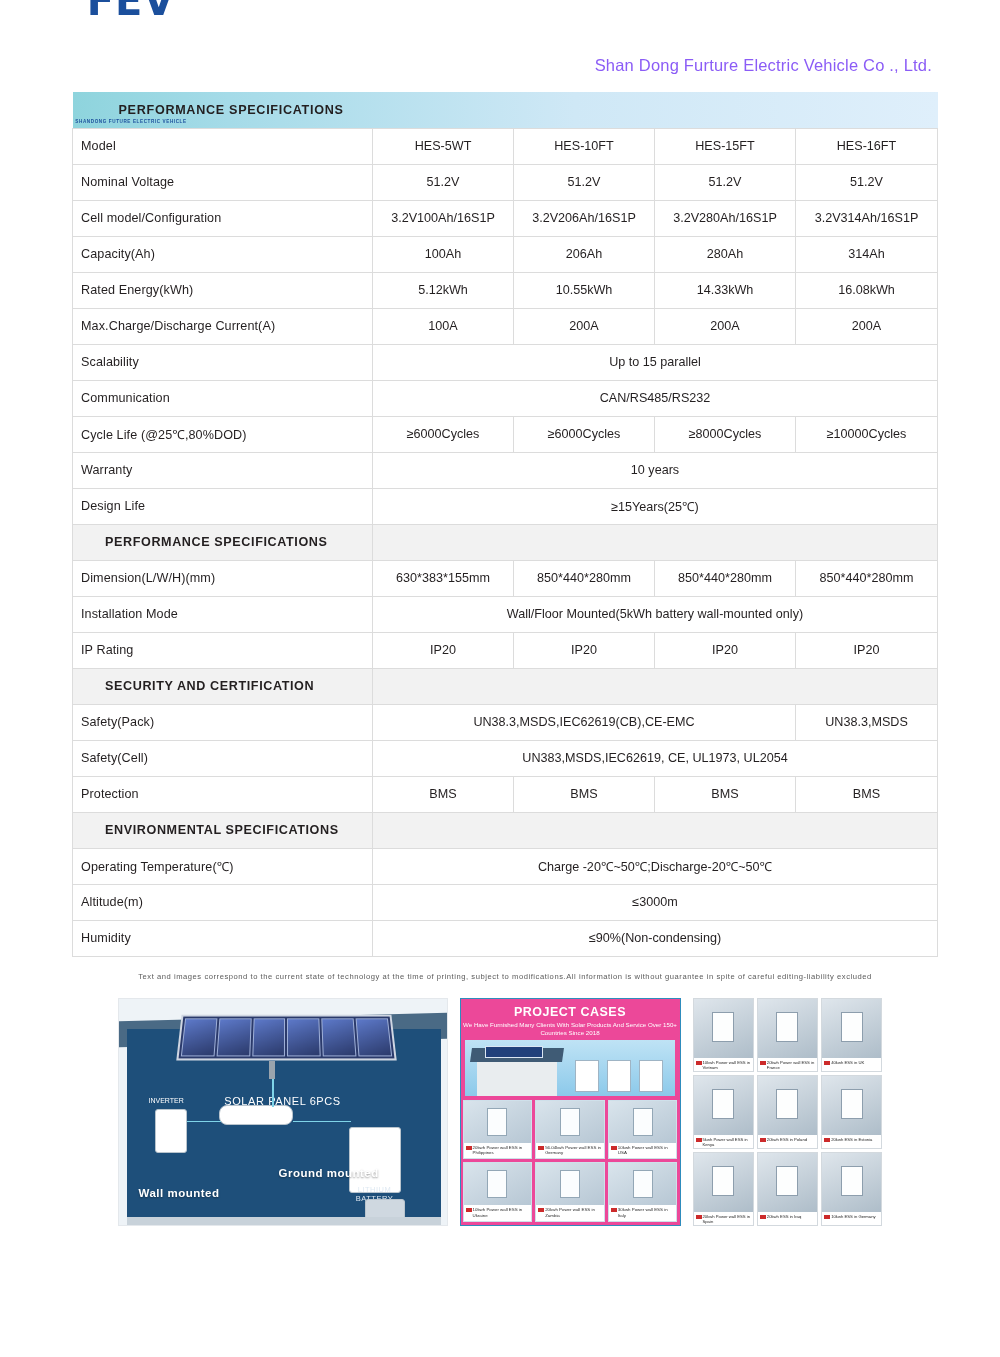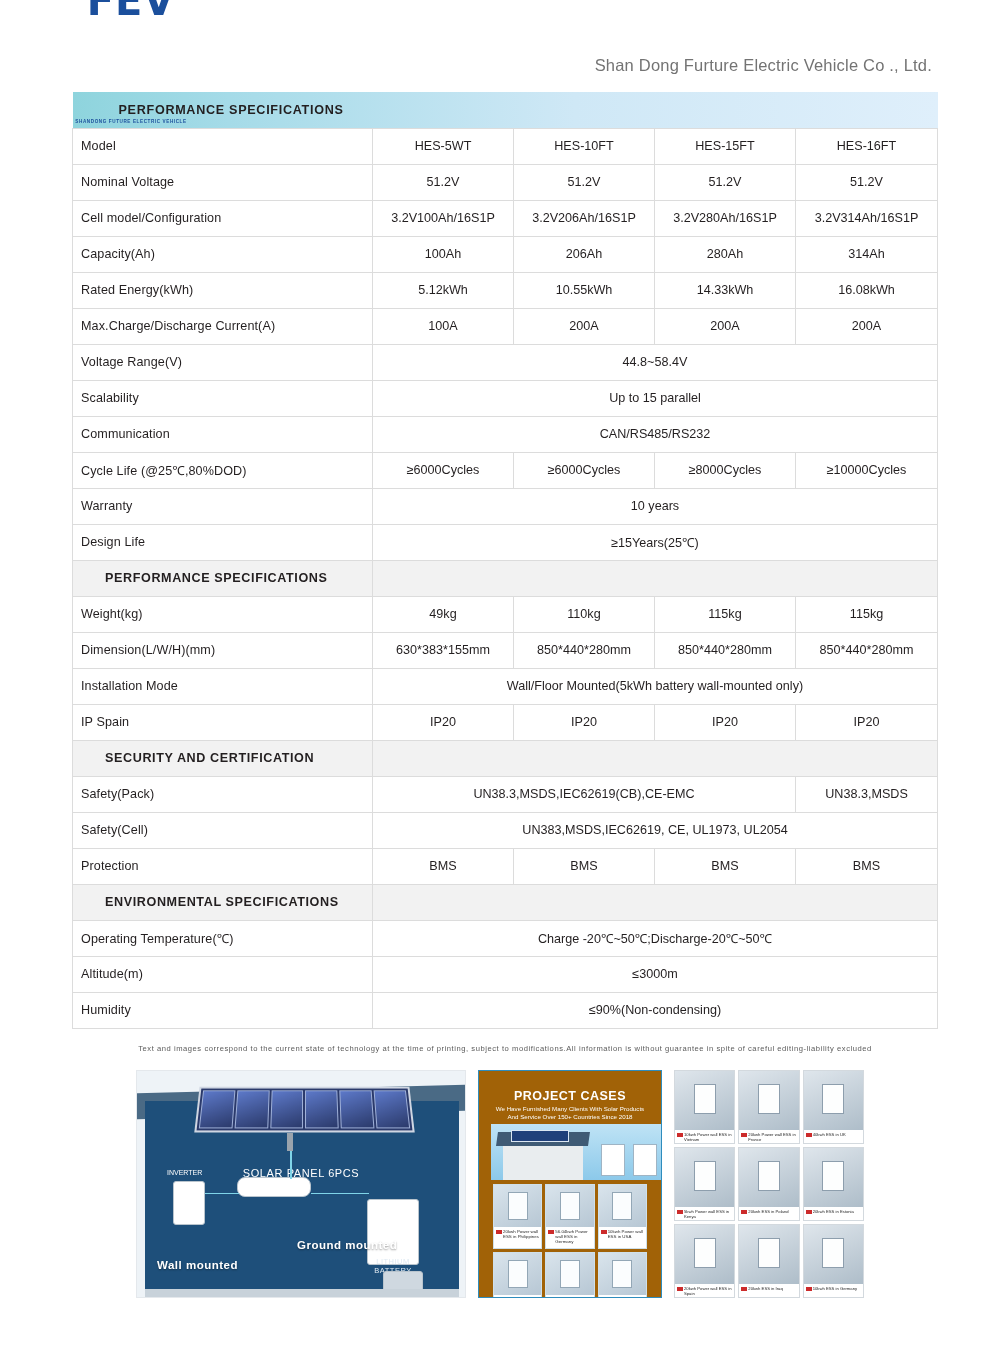--- a/index.html
+++ b/index.html
@@ -29,21 +29,21 @@
   .logo-sub {
     font-size:4.6px; letter-spacing:.6px; color:#1b4f9c;
     font-family:"Liberation Sans", sans-serif;
     margin-top:2px; white-space:nowrap; font-weight:bold;
   }
   .logo-rule{
     width:112px; height:2px; background:#1b4f9c; margin-top:1px;
   }
   .company {
     position:absolute; right:68px; top:56px;
-    font-size:16.5px; color:#737373; letter-spacing:.2px;
+    font-size:16.5px; color:#8b5cf6; letter-spacing:.2px;
     font-family:"Liberation Sans", sans-serif;
   }
 
   
   .table-wrap { margin:0 66px 0 72px; }
   table.spec { width:865px; border-collapse:collapse; table-layout:fixed;padding-left:21px; }
   table.spec td {
     border:1px solid #dcdcdc;
     font-size:12.6px;
     padding:0 8px;
@@ -127,22 +127,22 @@
     position:absolute; left:20px; top:188px; color:#ffffff; font-size:11.5px; font-weight:bold;
     letter-spacing:.5px; text-shadow:0 1px 2px rgba(0,0,0,.4);
   }
   .cap-right{
     position:absolute; left:160px; top:168px; color:#ffffff; font-size:11.5px; font-weight:bold;
     letter-spacing:.5px; text-shadow:0 1px 2px rgba(0,0,0,.4);text-align:center;
   }
 
   
   .img2 {
-    width:184px; height:228px; background:#a16207; border:1px solid #2e8cbd;
-    position:relative; padding:12px; overflow:hidden;
+    width:221px; height:228px; background:#ec4899; border:1px solid #2e8cbd;
+    position:relative; padding:0; overflow:hidden;
   }
   .pc-title{
     text-align:center; color:#ffffff; font-weight:bold; font-size:12.5px;
     letter-spacing:.5px; margin-top:6px;
   }
   .pc-sub{
     text-align:center; color:#ffffff; font-size:6.2px; line-height:8px; margin-top:2px;
   }
   .pc-hero{
     margin:3px auto 0; width:210px; height:56px;
@@ -271,24 +271,20 @@
         <td class="val">16.08kWh</td>
       </tr>
       <tr>
         <td class="label">Max.Charge/Discharge Current(A)</td>
         <td class="val">100A</td>
         <td class="val">200A</td>
         <td class="val">200A</td>
         <td class="val">200A</td>
       </tr>
       <tr>
-        <td class="label">Voltage Range(V)</td>
-        <td class="val" colspan="4">44.8~58.4V</td>
-      </tr>
-      <tr>
         <td class="label">Scalability</td>
         <td class="val" colspan="4">Up to 15  parallel</td>
       </tr>
       <tr>
         <td class="label">Communication</td>
         <td class="val" colspan="4">CAN/RS485/RS232</td>
       </tr>
       <tr>
         <td class="label">Cycle Life (@25℃,80%DOD)</td>
         <td class="val">≥6000Cycles</td>
@@ -303,39 +299,32 @@
       <tr>
         <td class="label">Design Life</td>
         <td class="val" colspan="4">≥15Years(25℃)</td>
       </tr>
 
       <tr class="sec-head">
         <td class="first">PERFORMANCE SPECIFICATIONS</td>
         <td class="rest" colspan="4"></td>
       </tr>
       <tr>
-        <td class="label">Weight(kg)</td>
-        <td class="val">49kg</td>
-        <td class="val">110kg</td>
-        <td class="val">115kg</td>
-        <td class="val">115kg</td>
-      </tr>
-      <tr>
         <td class="label">Dimension(L/W/H)(mm)</td>
         <td class="val">630*383*155mm</td>
         <td class="val">850*440*280mm</td>
         <td class="val">850*440*280mm</td>
         <td class="val">850*440*280mm</td>
       </tr>
       <tr>
         <td class="label">Installation Mode</td>
         <td class="val" colspan="4">Wall/Floor Mounted(5kWh battery wall-mounted only)</td>
       </tr>
       <tr>
-        <td class="label">IP Spain</td>
+        <td class="label">IP Rating</td>
         <td class="val">IP20</td>
         <td class="val">IP20</td>
         <td class="val">IP20</td>
         <td class="val">IP20</td>
       </tr>
 
       <tr class="sec-head">
         <td class="first">SECURITY AND  CERTIFICATION</td>
         <td class="rest" colspan="4"></td>
       </tr>

